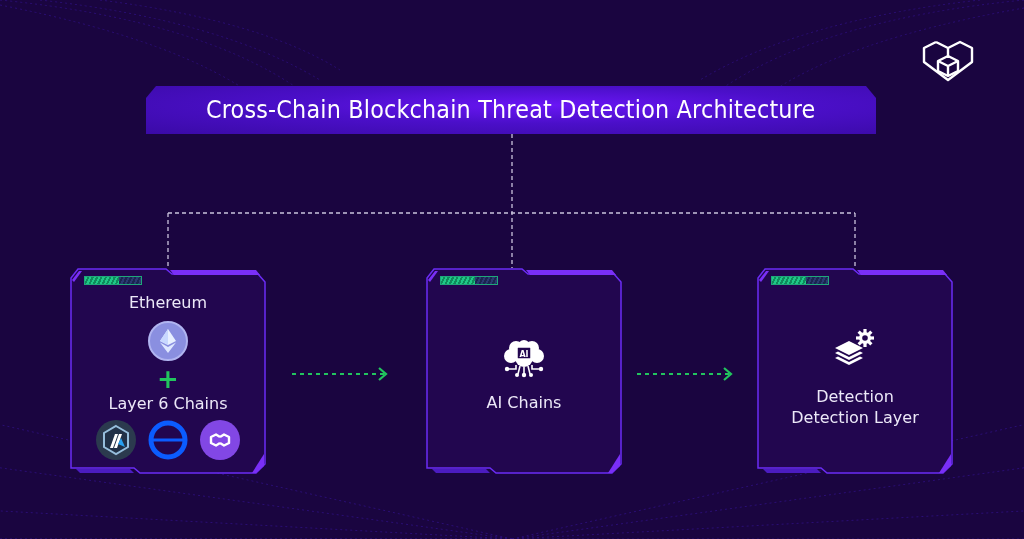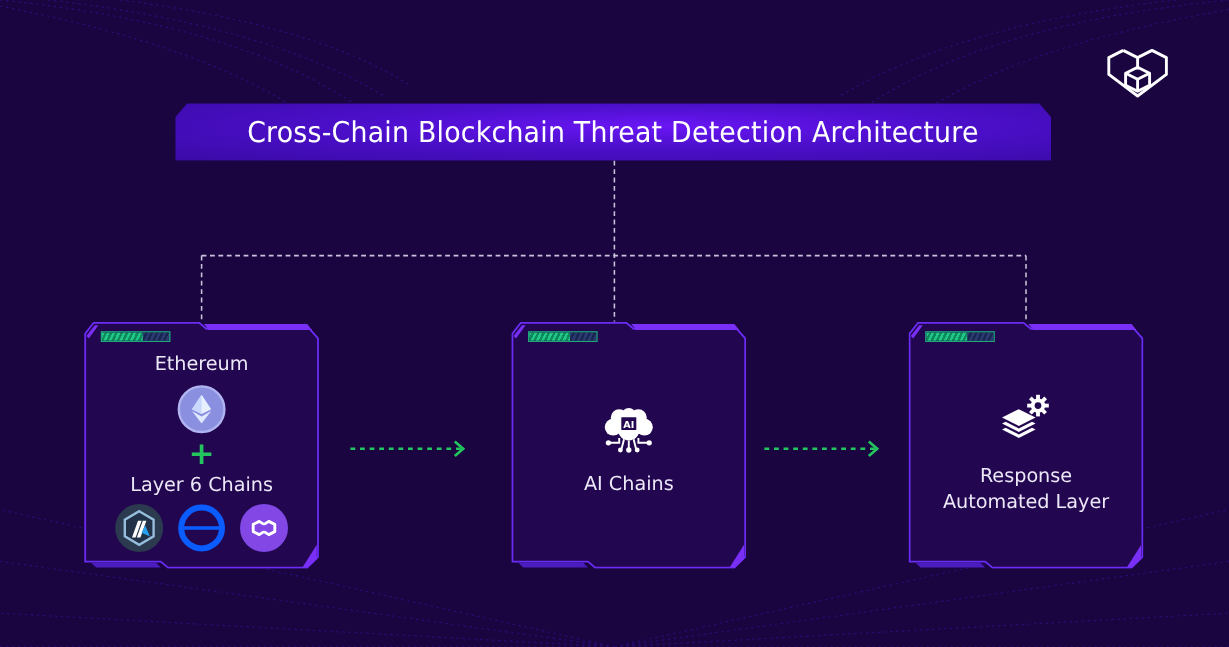--- a/index.html
+++ b/index.html
@@ -224,22 +224,22 @@
             <rect x="-9" y="-1.6" width="4" height="3.2"></rect>
             <rect x="5" y="-1.6" width="4" height="3.2"></rect>
             <rect x="-1.6" y="-9" width="3.2" height="4" transform="rotate(45)"></rect>
             <rect x="-1.6" y="5" width="3.2" height="4" transform="rotate(45)"></rect>
             <rect x="-9" y="-1.6" width="4" height="3.2" transform="rotate(45)"></rect>
             <rect x="5" y="-1.6" width="4" height="3.2" transform="rotate(45)"></rect>
           </g>
         </g>
       </svg>
     </div>
-    <span class="card-label">Response</span>
-    <span class="card-label">Automated Layer</span>
+    <span class="card-label">Detection</span>
+    <span class="card-label">Detection Layer</span>
   </div>
 </div>
 
 <svg class="arrow" style="left:290px;" viewBox="0 0 100 16">
   <path d="M2 8 L94 8" stroke="#22c55e" stroke-width="2" stroke-dasharray="4 4"></path>
   <path d="M89 2 L96 8 L89 14" stroke="#22c55e" stroke-width="2.2" fill="none"></path>
 </svg>
 <svg class="arrow" style="left:635px;" viewBox="0 0 100 16">
   <path d="M2 8 L94 8" stroke="#22c55e" stroke-width="2" stroke-dasharray="4 4"></path>
   <path d="M89 2 L96 8 L89 14" stroke="#22c55e" stroke-width="2.2" fill="none"></path>

